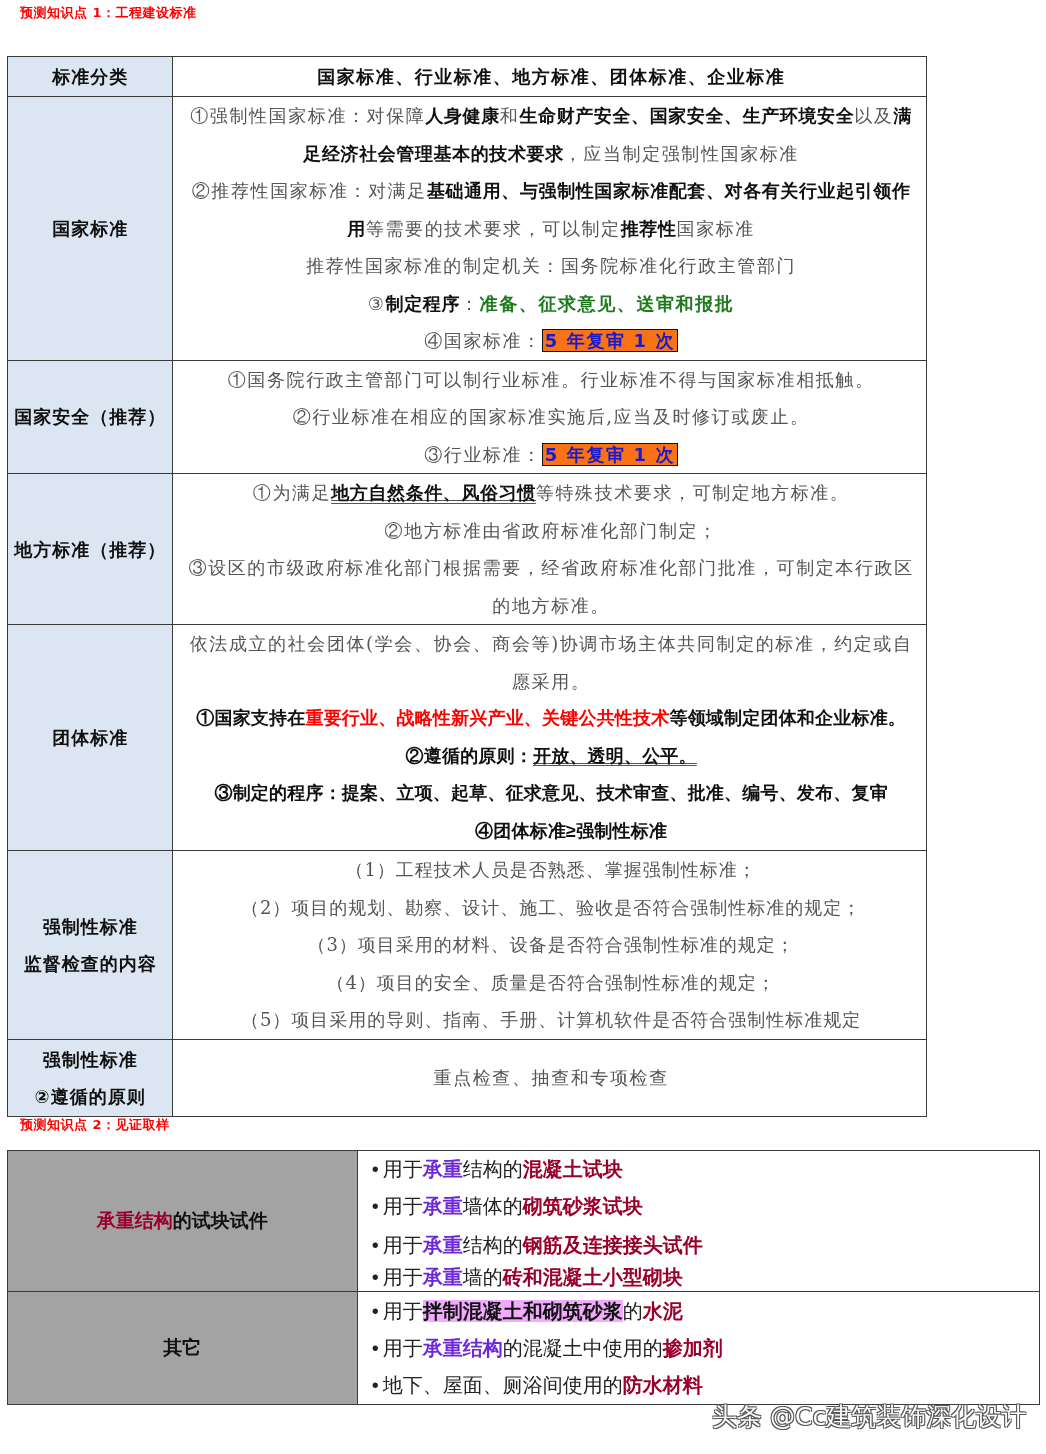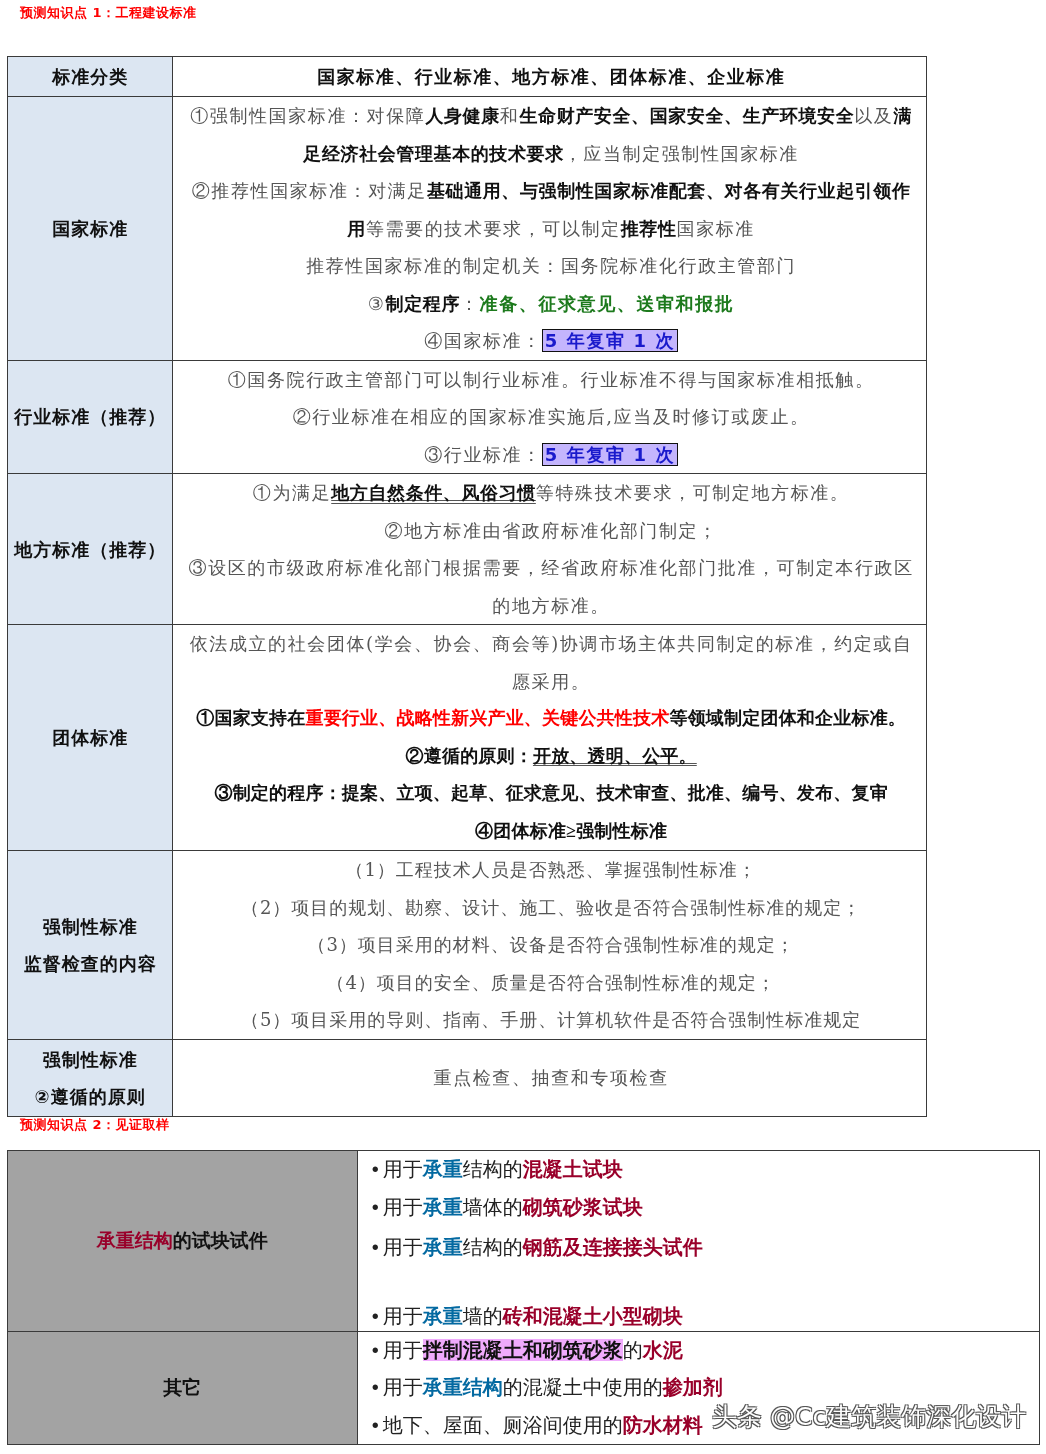--- a/index.html
+++ b/index.html
@@ -20,34 +20,34 @@
     font-family: "DejaVu Sans", "Liberation Sans", sans-serif;
     font-weight: bold; font-size: 18px; line-height: 37px; letter-spacing: 1px;
   }
   td.content {
     padding: 0 8px 0 11px; font-size: 18px; line-height: 37.5px; color: #555;
     letter-spacing: 1.6px;
     text-align: center;
   }
   .b { font-weight: bold; color: #111; font-family: "DejaVu Sans", "Liberation Sans", sans-serif; letter-spacing: 0.6px; }
   .g { color: #1d7a1d; font-weight: bold; font-family: "DejaVu Sans", "Liberation Sans", sans-serif; }
-  .boxed { color: #1a1acc; font-weight: bold; background: #c4b5fd; border: 1.5px solid #111; padding: 0 2px; font-family: "DejaVu Sans", "Liberation Sans", sans-serif; }
+  .boxed { color: #1a1acc; font-weight: bold; background: #f97316; border: 1.5px solid #111; padding: 0 2px; font-family: "DejaVu Sans", "Liberation Sans", sans-serif; }
   .ul { text-decoration: underline; text-decoration-style: double; text-decoration-color: #555; }
   .red { color: #ff0000; }
-  .sans-bold { font-family: Liberation Serif, serif; font-weight: bold; color: #111; letter-spacing: 0.2px; }
+  .sans-bold { font-family: Liberation Sans, sans-serif; font-weight: bold; color: #111; letter-spacing: 0.2px; }
   .center { text-align: center; }
   .t2 td.label2 {
     background: #a3a3a3; text-align: center;
     font-family: "DejaVu Sans", "Liberation Sans", sans-serif; font-size: 19px; color: #111;
   }
   .t2 td.content2 {
     padding: 0 0 0 14px; font-family: "Liberation Sans", "DejaVu Sans", sans-serif;
     font-size: 20px; color: #222; line-height: 37px;
   }
-  .mag { color: #0369a1; font-weight: bold; font-family: Liberation Mono, monospace; }
+  .mag { color: #6d28d9; font-weight: bold; }
   .maroon { color: #99002a; font-weight: bold; }
   .hl { background: #f0abfc; color: #111; font-weight: bold; }
   .bullet { color: #222; margin-right: 4px; }
   .watermark {
     position: absolute; left: 712px; top: 1400px; font-size: 25px; color: #ffffff;
     font-family: "DejaVu Sans", "Liberation Sans", sans-serif;
     text-shadow: -1px -1px 0 #555, 1px -1px 0 #555, -1px 1px 0 #555, 1px 1px 0 #555;
   }
 </style>
 </head>
@@ -69,21 +69,21 @@
     <td class="label">国家标准</td>
     <td class="content">
       <div><span>①强制性国家标准：对保障</span><span class="b">人身健康</span><span>和</span><span class="b">生命财产安全、国家安全、生产环境安全</span><span>以及</span><span class="b">满足经济社会管理基本的技术要求</span><span>，应当制定强制性国家标准</span></div>
       <div><span>②推荐性国家标准：对满足</span><span class="b">基础通用、与强制性国家标准配套、对各有关行业起引领作用</span><span>等需要的技术要求，可以制定</span><span class="b">推荐性</span><span>国家标准</span></div>
       <div>推荐性国家标准的制定机关：国务院标准化行政主管部门</div>
       <div><span>③</span><span class="b">制定程序</span><span>：</span><span class="g">准备、征求意见、送审和报批</span></div>
       <div><span>④国家标准：</span><span class="boxed">5 年复审 1 次</span></div>
     </td>
   </tr>
   <tr style="height:113px;">
-    <td class="label">行业标准（推荐）</td>
+    <td class="label">国家安全（推荐）</td>
     <td class="content">
       <div>①国务院行政主管部门可以制行业标准。行业标准不得与国家标准相抵触。</div>
       <div>②行业标准在相应的国家标准实施后,应当及时修订或废止。</div>
       <div><span>③行业标准：</span><span class="boxed">5 年复审 1 次</span></div>
     </td>
   </tr>
   <tr style="height:150px;">
     <td class="label">地方标准（推荐）</td>
     <td class="content">
       <div><span>①为满足</span><span class="b ul">地方自然条件、风俗习惯</span><span>等特殊技术要求，可制定地方标准。</span></div>
@@ -131,21 +131,21 @@
       <col style="width:350px">
       <col style="width:683px">
     </colgroup>
   <tbody>
       <tr style="height:141px;">
     <td class="label2"><span class="maroon">承重结构</span><span style="font-weight:bold;">的试块试件</span></td>
     <td class="content2">
       <div style="line-height:37px;"><span class="bullet">•</span><span>用于</span><span class="mag">承重</span><span>结构的</span><span class="maroon">混凝土试块</span></div>
       <div style="line-height:37px;"><span class="bullet">•</span><span>用于</span><span class="mag">承重</span><span>墙体的</span><span class="maroon">砌筑砂浆试块</span></div>
       <div style="line-height:37px; margin-top:2px;"><span class="bullet">•</span><span>用于</span><span class="mag">承重</span><span>结构的</span><span class="maroon">钢筋及连接接头试件</span></div>
-      <div style="line-height:27px;margin-top:36px;"><span class="bullet">•</span><span>用于</span><span class="mag">承重</span><span>墙的</span><span class="maroon">砖和混凝土小型砌块</span></div>
+      <div style="line-height:27px;"><span class="bullet">•</span><span>用于</span><span class="mag">承重</span><span>墙的</span><span class="maroon">砖和混凝土小型砌块</span></div>
     </td>
   </tr>
   <tr style="height:113px;">
     <td class="label2" style="font-weight:bold;">其它</td>
     <td class="content2">
       <div><span class="bullet">•</span><span>用于</span><span class="hl">拌制混凝土和砌筑砂浆</span><span>的</span><span class="maroon">水泥</span></div>
       <div><span class="bullet">•</span><span>用于</span><span class="mag">承重结构</span><span>的混凝土中使用的</span><span class="maroon">掺加剂</span></div>
       <div><span class="bullet">•</span><span>地下、屋面、厕浴间使用的</span><span class="maroon">防水材料</span></div>
     </td>
   </tr>

